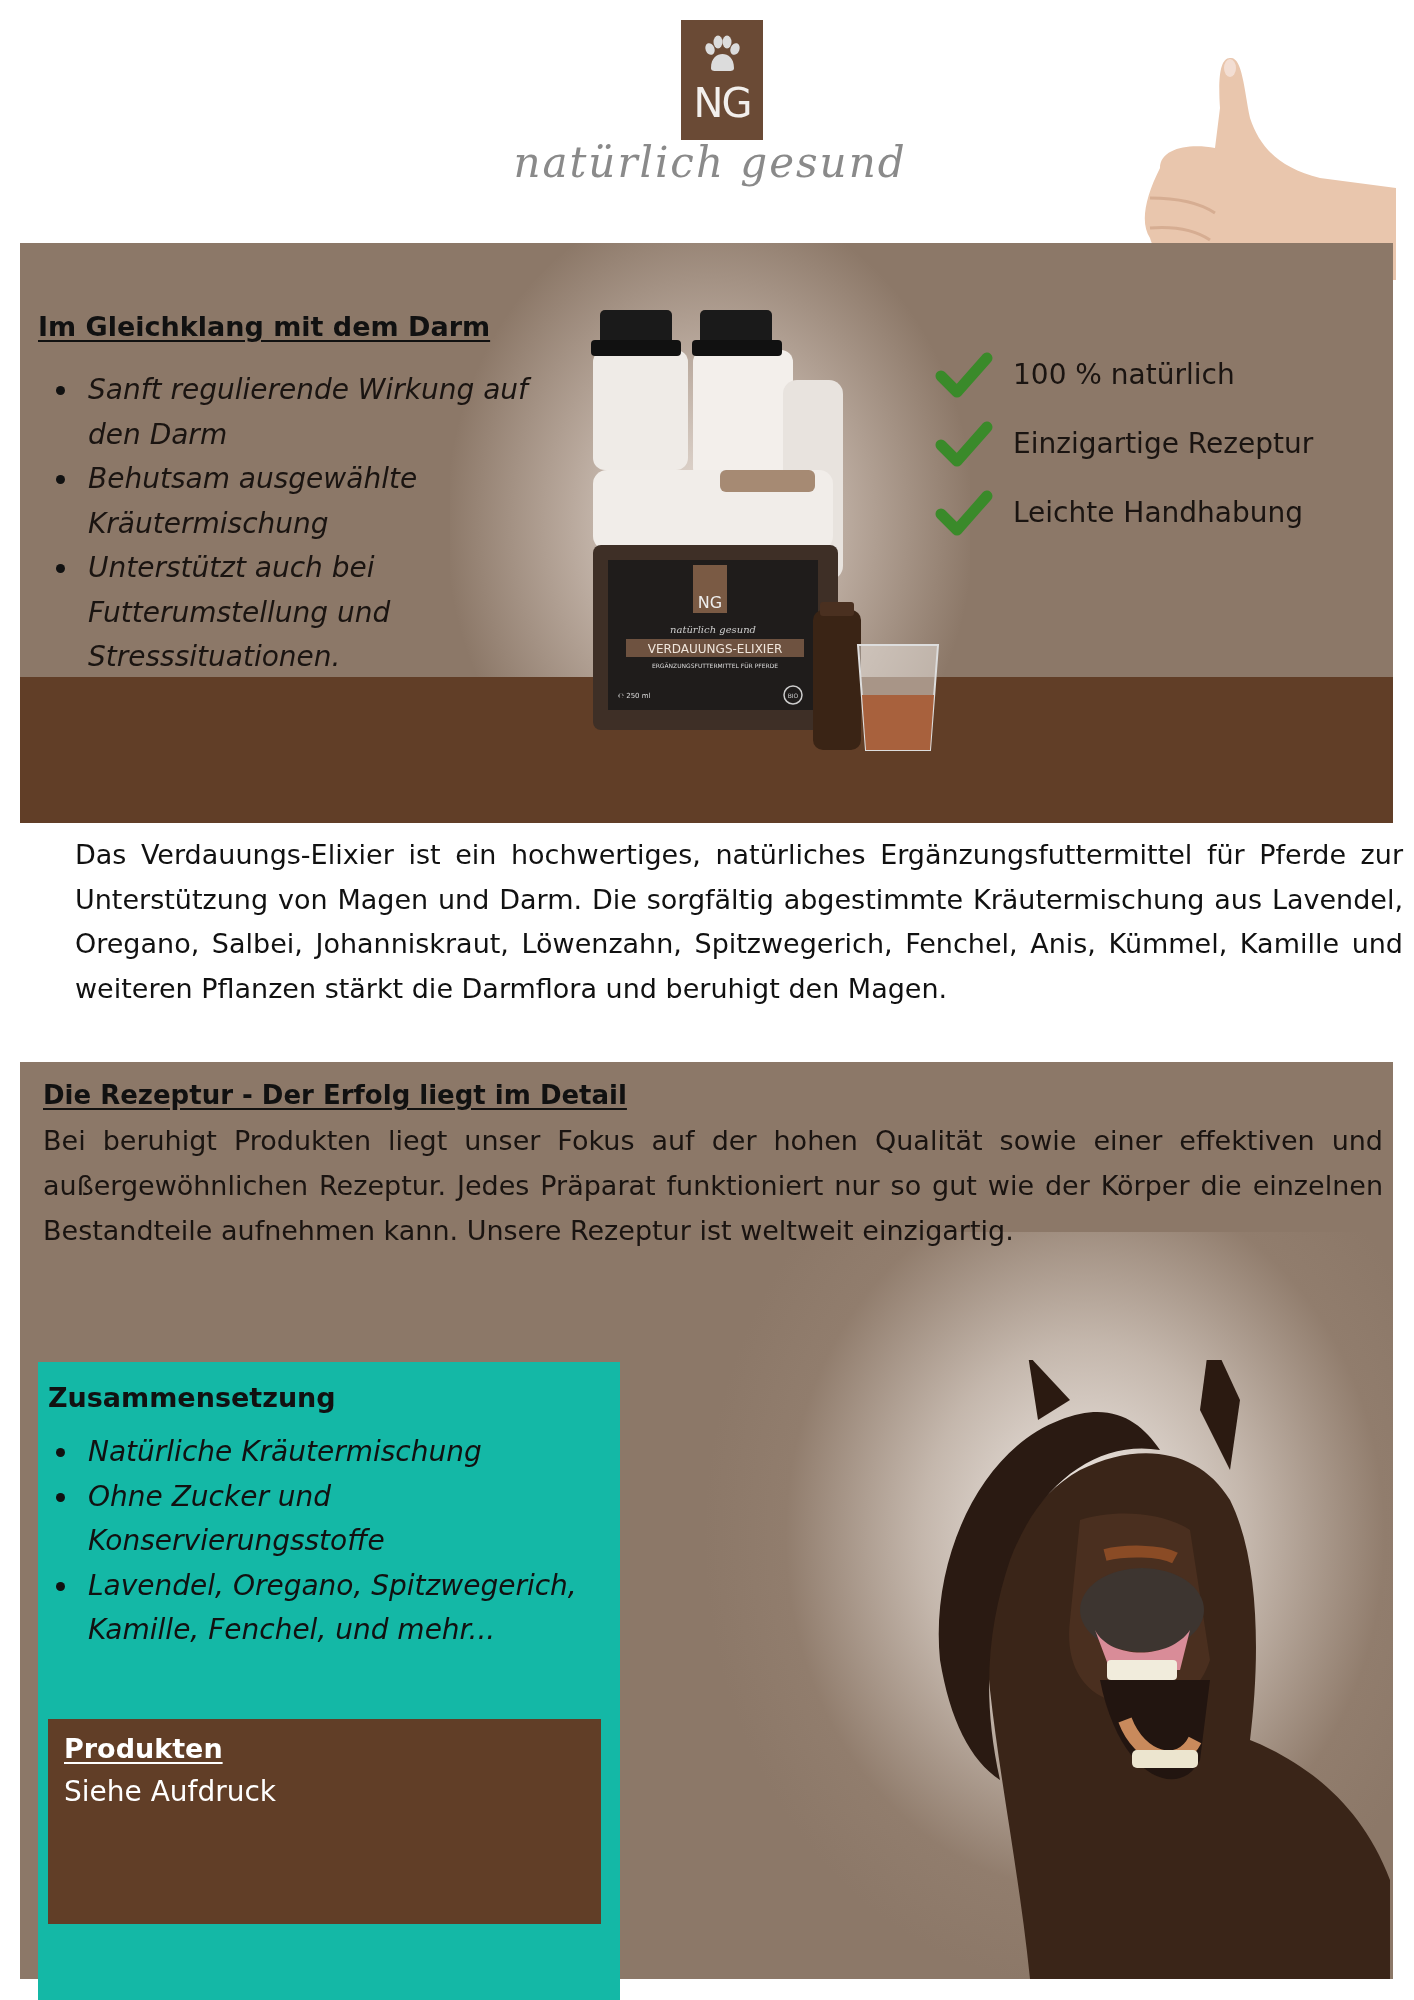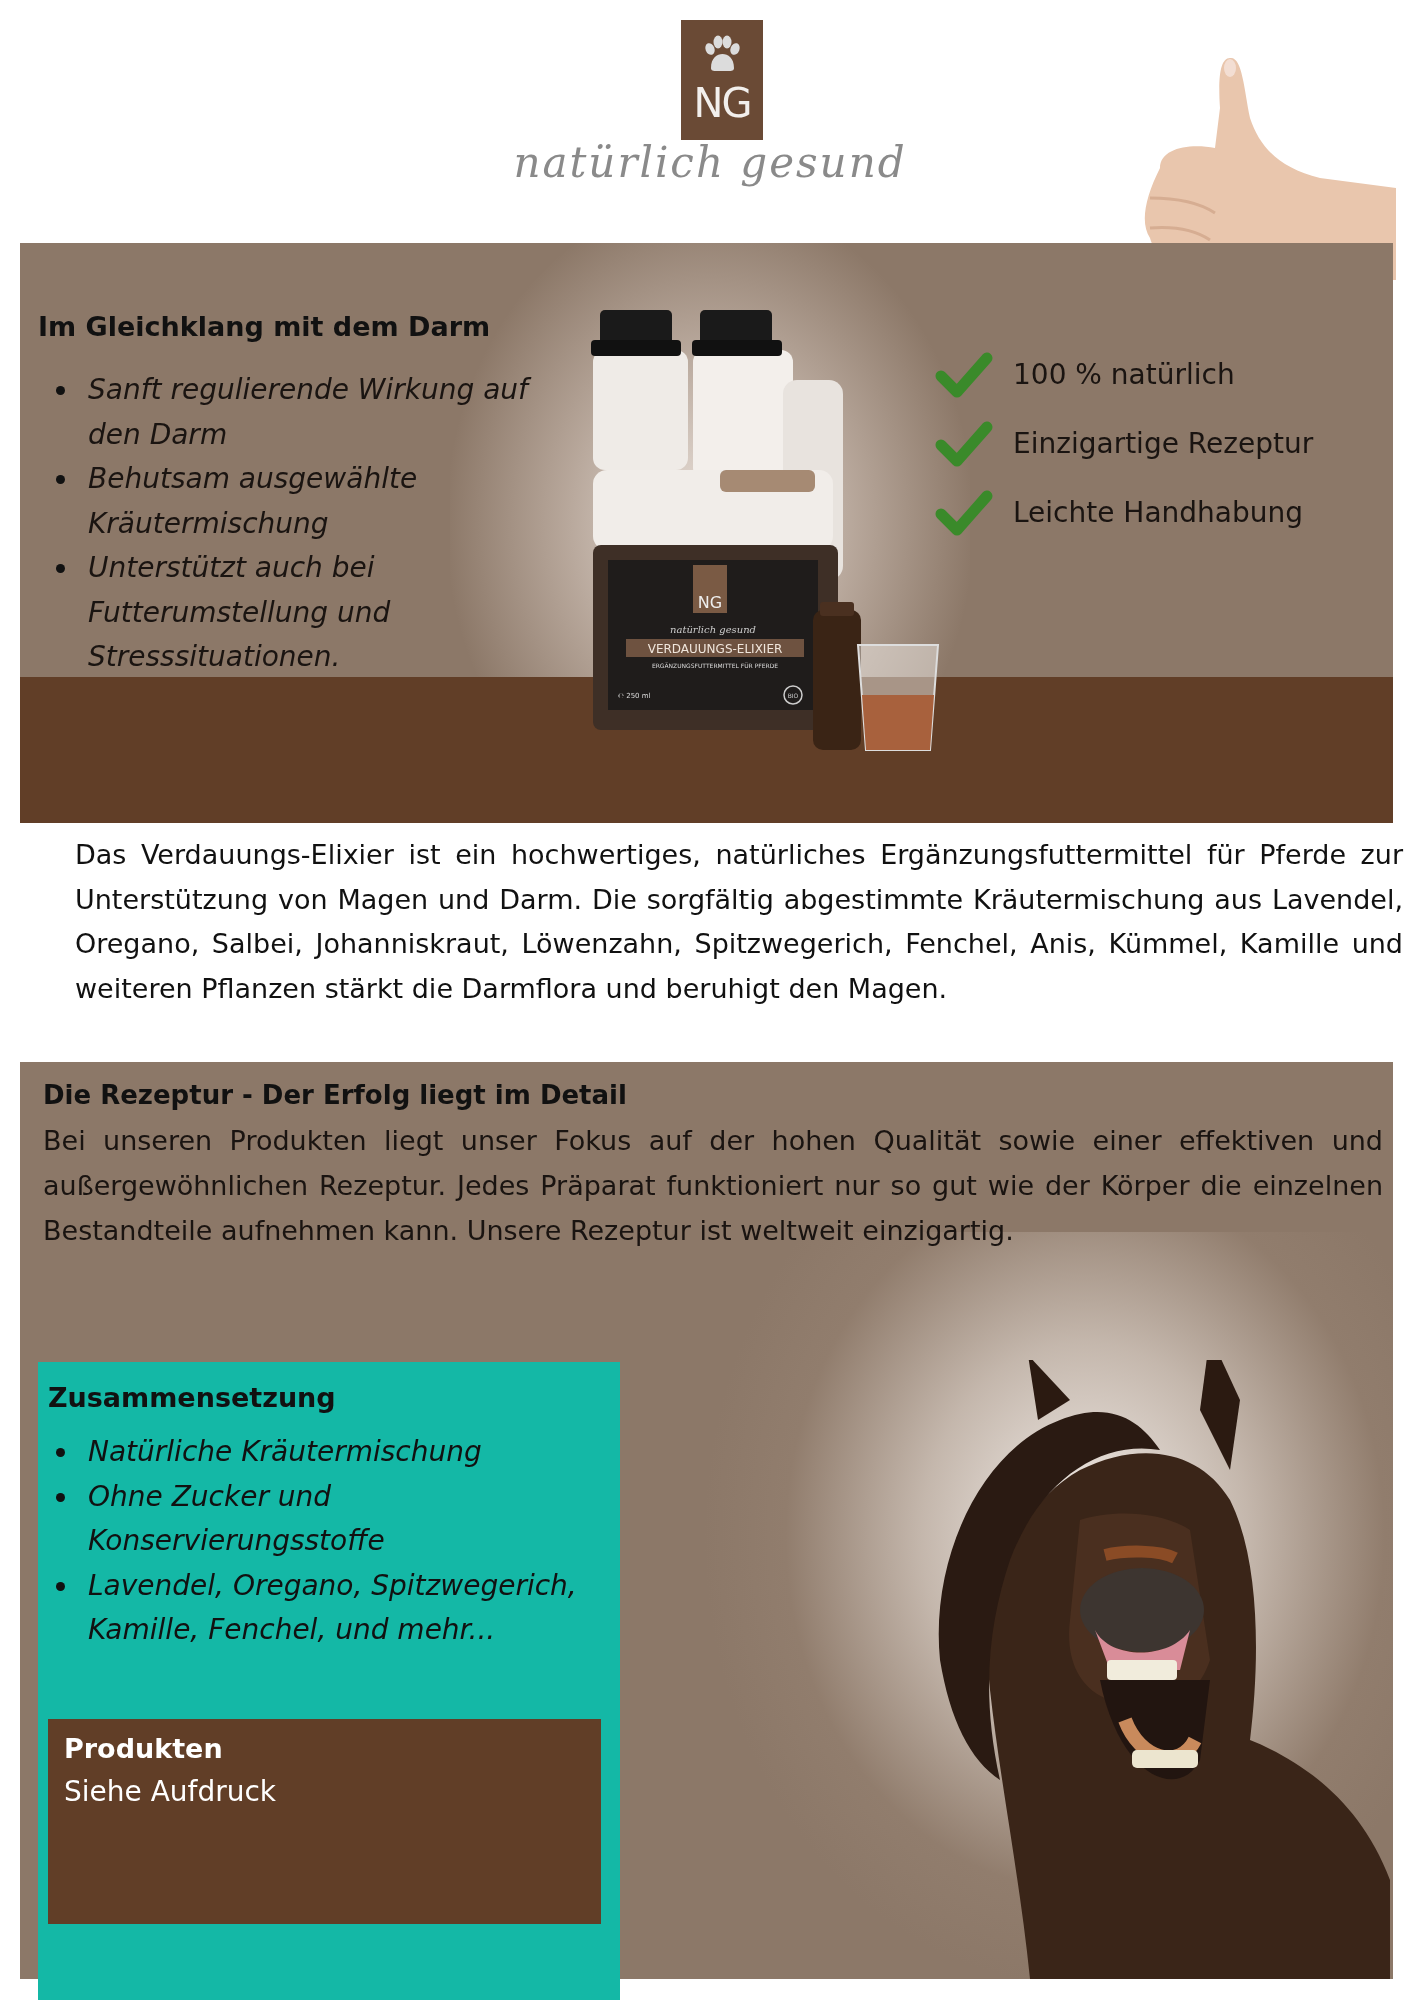--- a/index.html
+++ b/index.html
@@ -10,21 +10,21 @@
   .logo .paw { position: absolute; left: 20px; top: 14px; width: 42px; height: 42px; }
   .logo .ng { position: absolute; left: 0; width: 82px; top: 60px; text-align: center; font-family: "DejaVu Sans", sans-serif; font-size: 40px; color: #f2efec; font-weight: normal; letter-spacing: -2px; }
   .tagline { position: absolute; left: 490px; top: 138px; width: 440px; text-align: center; font-family: "DejaVu Serif", serif; font-style: italic; font-size: 42px; color: #8a8a8a; letter-spacing: 2px; }
 
   .thumb { position: absolute; left: 1120px; top: 48px; width: 276px; height: 240px; }
 
   .band1 { position: absolute; left: 20px; top: 243px; width: 1373px; height: 580px; background: #8c7868; overflow: hidden; }
   .band1 .floor { position: absolute; left: 0; top: 434px; width: 100%; height: 146px; background: #613e27; }
   .band1 .glow { position: absolute; left: 430px; top: -40px; width: 520px; height: 640px; background: radial-gradient(ellipse at center, rgba(240,232,226,0.95) 0%, rgba(210,196,186,0.6) 40%, rgba(140,120,104,0) 72%); }
 
-  .h-under { font-family: "DejaVu Sans", sans-serif; font-weight: bold; text-underline-offset: 4px; }
+  .h-under { font-family: "DejaVu Sans", sans-serif; font-weight: bold; text-decoration: underline; text-underline-offset: 4px; }
   .sec1-title { position: absolute; left: 38px; top: 311px; font-size: 27px; color: #111; }
   ul.bul { list-style: none; }
   ul.bul li { position: relative; padding-left: 50px; font-style: italic; }
   ul.bul li::before { content: ""; position: absolute; left: 18px; top: 18px; width: 9px; height: 9px; border-radius: 50%; background: #111; }
   .sec1-list { position: absolute; left: 38px; top: 368px; width: 540px; font-size: 28px; line-height: 44.5px; color: #1a1411; }
 
   .product { position: absolute; left: 588px; top: 310px; width: 370px; height: 460px; }
 
   .checks { position: absolute; left: 935px; top: 340px; }
   .check-item { display: flex; align-items: center; height: 69px; }
@@ -134,21 +134,21 @@
     <span class="check-label">Leichte Handhabung</span>
   </div>
 </div>
 
 <p class="para1">Das Verdauungs-Elixier ist ein hochwertiges, natürliches Ergänzungsfuttermittel für Pferde zur Unterstützung von Magen und Darm. Die sorgfältig abgestimmte Kräutermischung aus Lavendel, Oregano, Salbei, Johanniskraut, Löwenzahn, Spitzwegerich, Fenchel, Anis, Kümmel, Kamille und weiteren Pflanzen stärkt die Darmflora und beruhigt den Magen.</p>
 
 <div class="band2">
   <div class="glow2"></div>
 </div>
 <div class="sec2-title h-under">Die Rezeptur - Der Erfolg liegt im Detail</div>
-<p class="para2">Bei unseren Produkten liegt unser Fokus auf der hohen Qualität sowie einer effektiven und außergewöhnlichen Rezeptur. Jedes Präparat funktioniert nur so gut wie der Körper die einzelnen Bestandteile aufnehmen kann. Unsere Rezeptur ist weltweit einzigartig.</p>
+<p class="para2">Bei beruhigt Produkten liegt unser Fokus auf der hohen Qualität sowie einer effektiven und außergewöhnlichen Rezeptur. Jedes Präparat funktioniert nur so gut wie der Körper die einzelnen Bestandteile aufnehmen kann. Unsere Rezeptur ist weltweit einzigartig.</p>
 
 <svg class="horse" viewBox="0 0 610 619">
   <path d="M250 619 C240 520 220 420 210 330 C200 240 230 150 300 110 C360 80 420 90 450 140 C480 200 480 300 470 380 C520 400 580 440 610 520 L610 619 Z" fill="#3a2518"></path>
   <path d="M160 300 C150 200 200 90 280 60 C330 40 360 60 380 90 C320 80 260 120 230 200 C210 260 200 330 220 420 C190 400 170 360 160 300 Z" fill="#2a1a12"></path>
   <path d="M258 60 L248 -5 L290 40 Z" fill="#2b1a11"></path>
   <path d="M420 50 L430 -25 L460 40 L450 110 Z" fill="#2b1a11"></path>
   <path d="M300 160 C330 150 380 150 410 170 L430 300 C420 330 400 345 370 340 L330 340 C300 330 285 300 290 260 Z" fill="#4a2f1f"></path>
   <path d="M325 195 C345 190 380 190 395 198" stroke="#8a4b25" stroke-width="12" fill="none"></path>
   <ellipse cx="362" cy="250" rx="62" ry="42" fill="#3d3530"></ellipse>
   <path d="M315 270 C330 300 390 300 410 270 L400 310 L330 310 Z" fill="#d98c98"></path>

